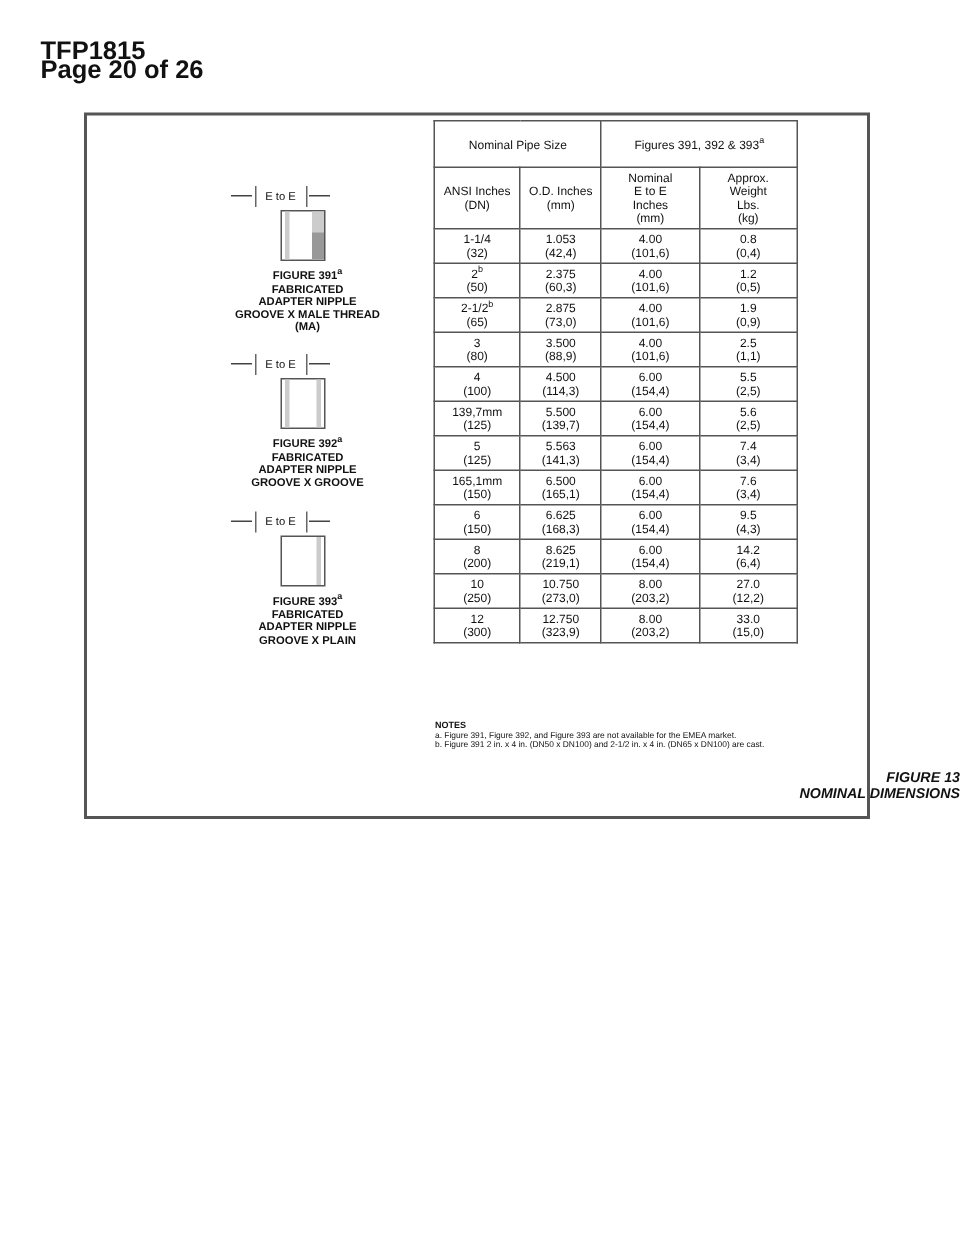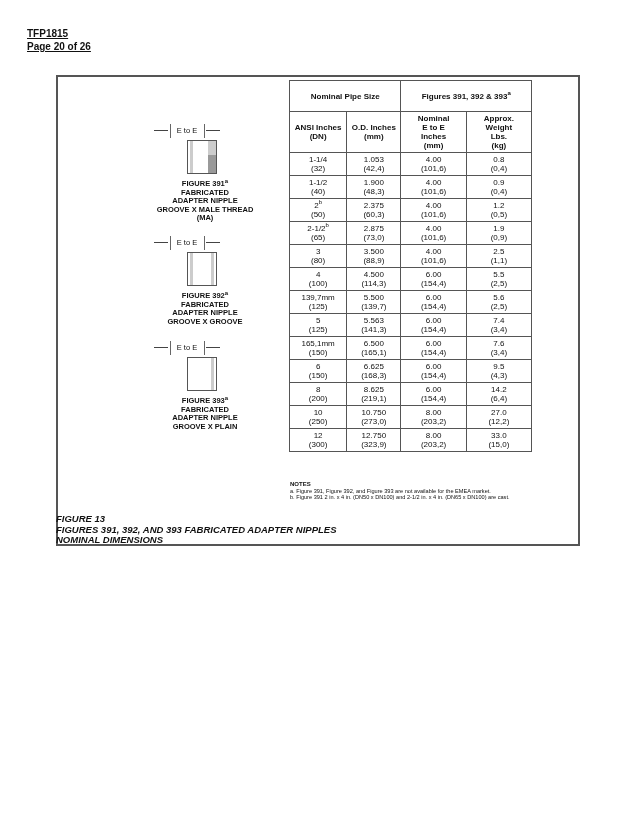--- a/index.html
+++ b/index.html
@@ -1,30 +1,30 @@
 <!DOCTYPE html>
 <html><head>
 <meta charset="utf-8">
 <style>
   html, body { margin:0; padding:0; background:#fff; }
   body { width:640px; height:828px; position:relative; font-family:"Liberation Sans", sans-serif; color:#111; overflow:hidden; }
-  .hdr { position:absolute; left:27px; top:27px; font-weight:bold; font-size:10px; line-height:13px;text-decoration:underline; }
+  .hdr { position:absolute; left:27px; top:27px; font-weight:bold; font-size:17px; line-height:13px; }
   .frame { position:absolute; left:56px; top:75px; width:524px; height:471px; border:2px solid #555; box-sizing:border-box; }
   table.dims { position:absolute; left:289px; top:80px; width:243px; border-collapse:collapse; font-size:8px; line-height:9px; text-align:center; }
   table.dims td, table.dims th { border:1px solid #555; padding:0; }
-  table.dims th { font-weight:bold;margin-left:27px; }
+  table.dims th { font-weight:normal;margin-left:27px; }
   .h1 th { height:30px; }
   .h2 th { height:40px; }
   .row td { height:22px; }
   sup { font-size:6px; line-height:0; }
   .c1 { width:56px;text-align:center; } .c2 { width:53px; } .c3 { width:64px; } .c4 { width:64px; }
   .notes { position:absolute; left:290px; top:481px; width:250px; font-size:5.6px; line-height:6.6px; }
   .notes .t { font-weight:bold; font-size:6px; }
   .notes .n { padding-left:8px; text-indent:-8px; }
-  .caption { position:absolute; left:56px; width:584px; top:514px; text-align:left; font-weight:bold; font-style:italic; font-size:9.5px; line-height:10.5px; }
+  .caption { position:absolute; left:56px; width:584px; top:514px; text-align:right; font-weight:bold; font-style:italic; font-size:9.5px; line-height:10.5px; }
   .fig { position:absolute; left:140px; width:130px; text-align:center; }
   .fig .label { font-weight:bold; font-size:7.5px; line-height:8.5px; margin-top:6px; }
   .dim { position:relative; height:14px; font-size:7.5px; }
   .dim .txt { position:absolute; left:32px; width:30px; top:2px; text-align:center; }
   .dim .tick { position:absolute; top:0; height:14px; border-left:1px solid #666; }
   .dim .arr { position:absolute; top:6px; height:0; border-top:1px solid #444; }
   .pipe { position:relative; margin:2px auto 0; width:30px; height:34px; border:1px solid #555; box-sizing:border-box; background:#fff; }
   .pipe .band { position:absolute; top:0; bottom:0; background:#ccc; }
 </style>
 </head>
@@ -141,38 +141,20 @@
           <div>4.00</div>
           <div>(101,6)</div>
         </td>
         <td>
           <div>0.8</div>
           <div>(0,4)</div>
         </td>
       </tr>
       <tr class="row">
         <td>
-          <div><span>1-1/2</span><sup></sup></div>
-          <div>(40)</div>
-        </td>
-        <td>
-          <div>1.900</div>
-          <div>(48,3)</div>
-        </td>
-        <td>
-          <div>4.00</div>
-          <div>(101,6)</div>
-        </td>
-        <td>
-          <div>0.9</div>
-          <div>(0,4)</div>
-        </td>
-      </tr>
-      <tr class="row">
-        <td>
           <div><span>2</span><sup>b</sup></div>
           <div>(50)</div>
         </td>
         <td>
           <div>2.375</div>
           <div>(60,3)</div>
         </td>
         <td>
           <div>4.00</div>
           <div>(101,6)</div>
@@ -366,15 +348,14 @@
 </table>
 
 <div class="notes">
   <div class="t">NOTES</div>
   <div class="n">a.  Figure 391, Figure 392, and Figure 393 are not available for the EMEA market.</div>
   <div class="n">b.  Figure 391 2 in. x 4 in. (DN50 x DN100) and 2-1/2 in. x 4 in. (DN65 x DN100) are cast.</div>
 </div>
 
 <div class="caption">
   <div>FIGURE 13</div>
-  <div>FIGURES 391, 392, AND 393 FABRICATED ADAPTER NIPPLES</div>
   <div>NOMINAL DIMENSIONS</div>
 </div>
 
 </body></html>

